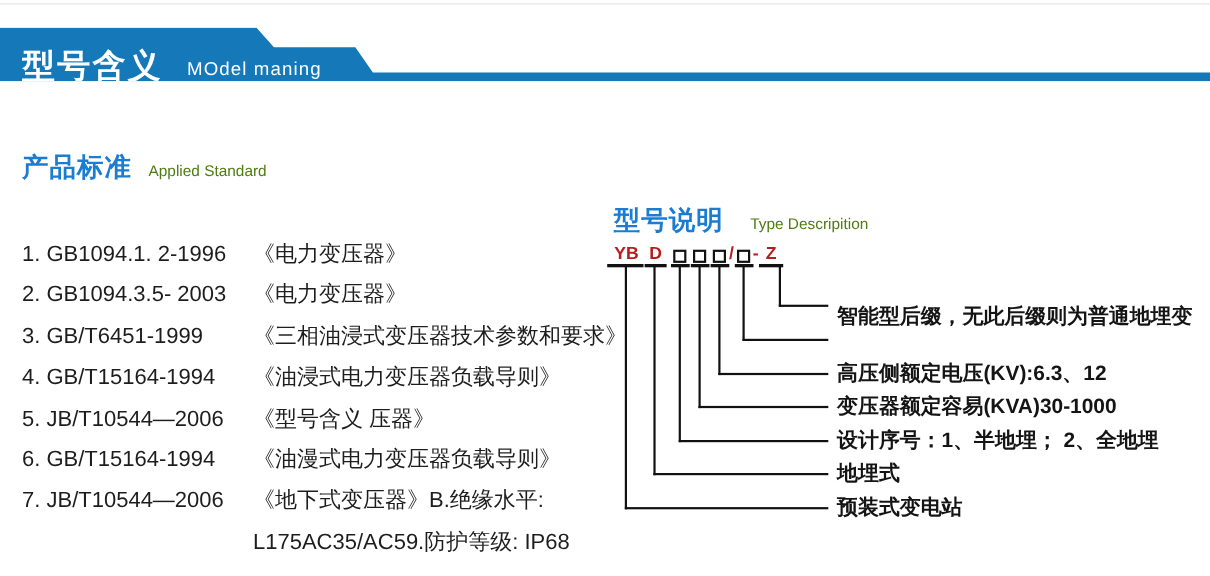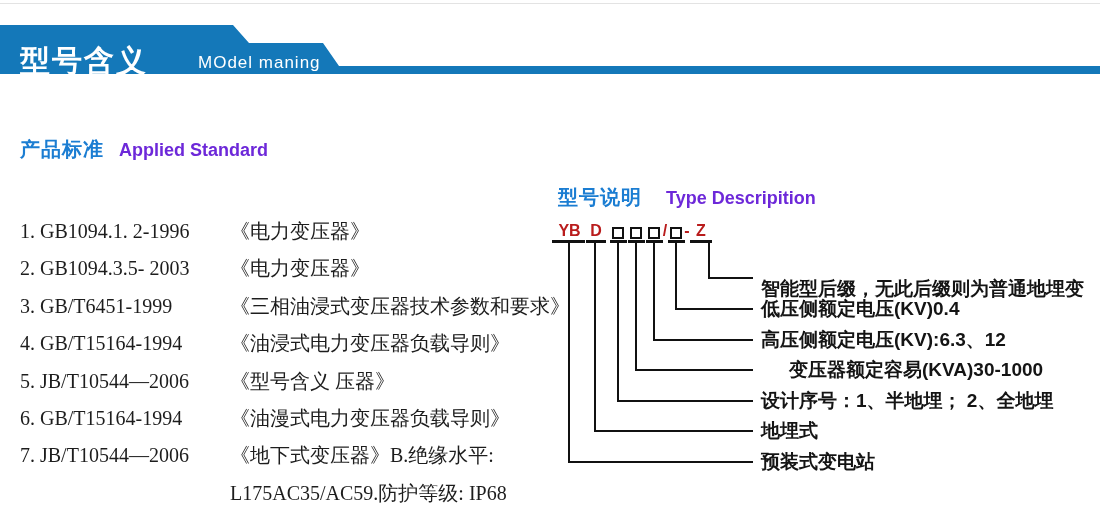--- a/index.html
+++ b/index.html
@@ -14,36 +14,36 @@
   .banner {
     position:absolute; left:0; top:25px; width:1100px; height:49px;
     background:#1478b9;
     clip-path: polygon(0 0, 233px 0, 249px 18px, 323px 18px, 339px 41px, 1100px 41px, 1100px 49px, 0 49px);
   }
   .banner-title {
     position:absolute; left:20px; top:1px; font-size:30px; font-weight:700;
     color:#ffffff; line-height:46px; letter-spacing:2px; white-space:nowrap;margin-top:12px;
   }
   .banner-subtitle {
-    position:absolute; left:198px; top:28px; font-size:17px; color:#ffffff;
+    position:absolute; left:170px; top:28px; font-size:17px; color:#ffffff;
     letter-spacing:1px; white-space:nowrap;text-align:right;
   }
 
   
   .heading { position:absolute; display:flex; align-items:baseline; white-space:nowrap; }
-  .heading .zh { font-size:20px; font-weight:700; color:#1b7dd2; letter-spacing:1px; }
-  .heading .en { font-size:18px; color:#6d28d9;font-weight:bold; }
+  .heading .zh { font-size:24px; font-weight:700; color:#1b7dd2; letter-spacing:1px; }
+  .heading .en { font-size:14px; color:#4d7c0f; }
   #std-heading  { left:20px;  top:136px; }
   #std-heading .en  { margin-left:15px; }
   #type-heading { left:558px; top:136px;margin-top:48px; }
   #type-heading .en { margin-left:24px; }
 
   
   .std-list { position:absolute; left:20px; top:219px; width:545px; }
-  .std-row { display:flex; height:37.4px; font-size:20px; color:#1d1d1d; line-height:25px;font-family:Liberation Serif, serif; }
+  .std-row { display:flex; height:37.4px; font-size:20px; color:#1d1d1d; line-height:25px; }
   .std-code { width:210px; flex:none; white-space:nowrap; }
   .std-title { flex:1; white-space:nowrap; }
 
   
   .code-el { position:absolute; top:220px; font-size:16px; font-weight:700; color:#b91c1c; text-align:center; line-height:22px; }
   .mbox  { position:absolute; top:227px; width:8px; height:8px; border:2px solid #111; background:#fff; }
   .uline { position:absolute; top:240px; height:3px; background:#111; }
   .vline { position:absolute; width:2px; background:#111; }
   .hline { position:absolute; height:2px; background:#111; }
   .desc  { position:absolute; left:761px; font-size:19px; font-weight:700; color:#141414; line-height:22px; white-space:nowrap; }
@@ -132,19 +132,18 @@
 
   <div class="hline" style="left:708px;top:277px;width:45px;"></div>
   <div class="hline" style="left:675px;top:308px;width:78px;"></div>
   <div class="hline" style="left:653px;top:339px;width:100px;"></div>
   <div class="hline" style="left:635px;top:369px;width:118px;"></div>
   <div class="hline" style="left:617px;top:400px;width:136px;"></div>
   <div class="hline" style="left:594px;top:430px;width:159px;"></div>
   <div class="hline" style="left:568px;top:461px;width:185px;"></div>
 
   <div class="desc" style="top:267px;margin-top:11px;">智能型后缀，无此后缀则为普通地埋变</div>
-  <div class="desc" style="top:298px;">低压侧额定电压(KV)0.4</div>
   <div class="desc" style="top:329px;">高压侧额定电压(KV):6.3、12</div>
-  <div class="desc" style="top:359px;margin-left:28px;">变压器额定容易(KVA)30-1000</div>
+  <div class="desc" style="top:359px;">变压器额定容易(KVA)30-1000</div>
   <div class="desc" style="top:390px;">设计序号：1、半地埋； 2、全地埋</div>
   <div class="desc" style="top:420px;">地埋式</div>
   <div class="desc" style="top:451px;">预装式变电站</div>
 </div>
 
 </body></html>

